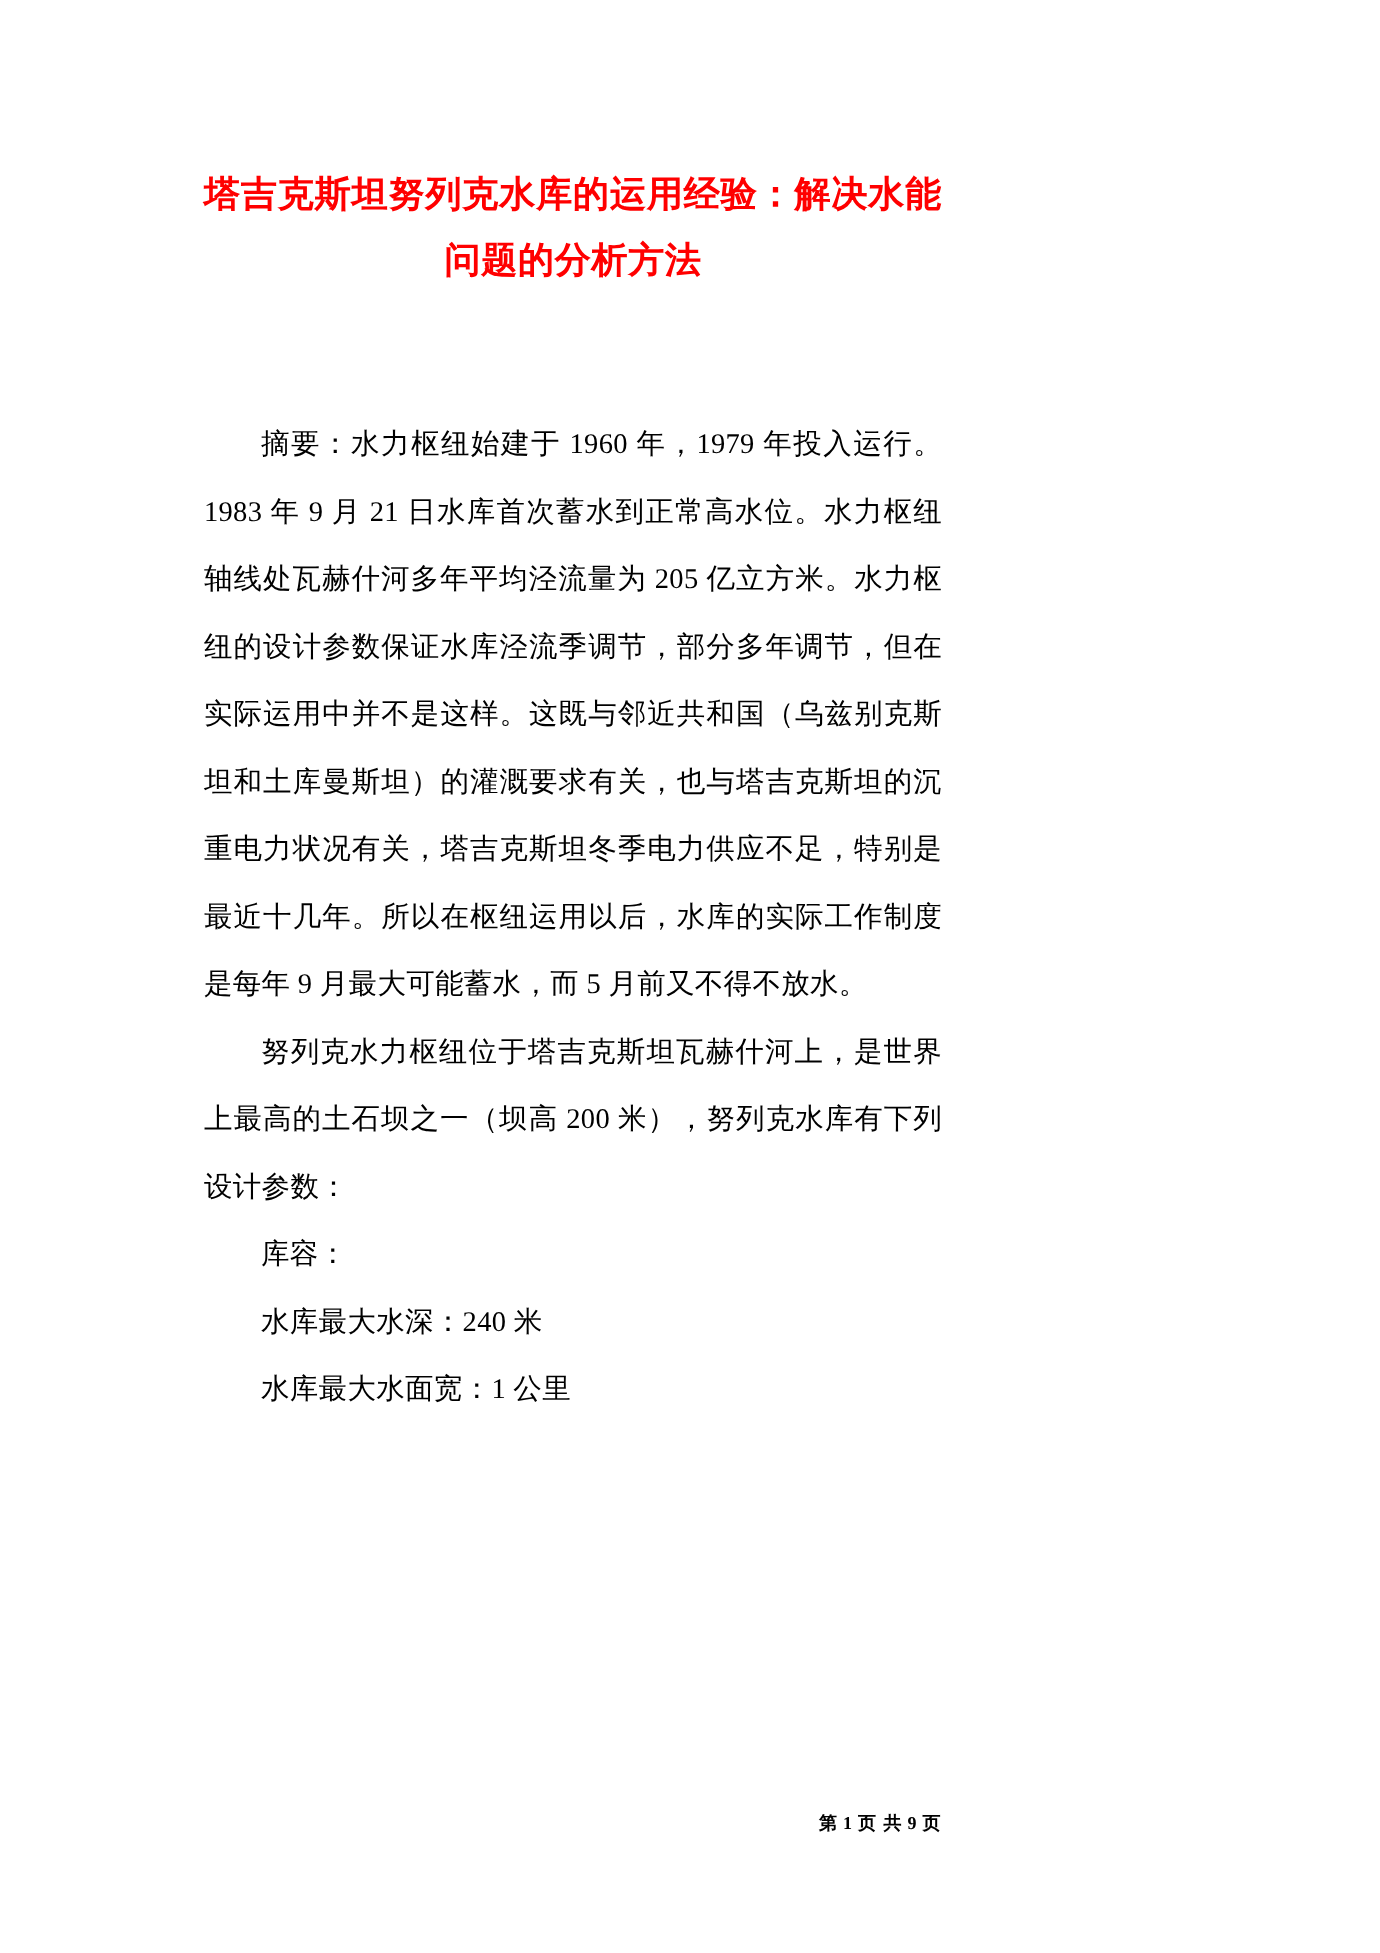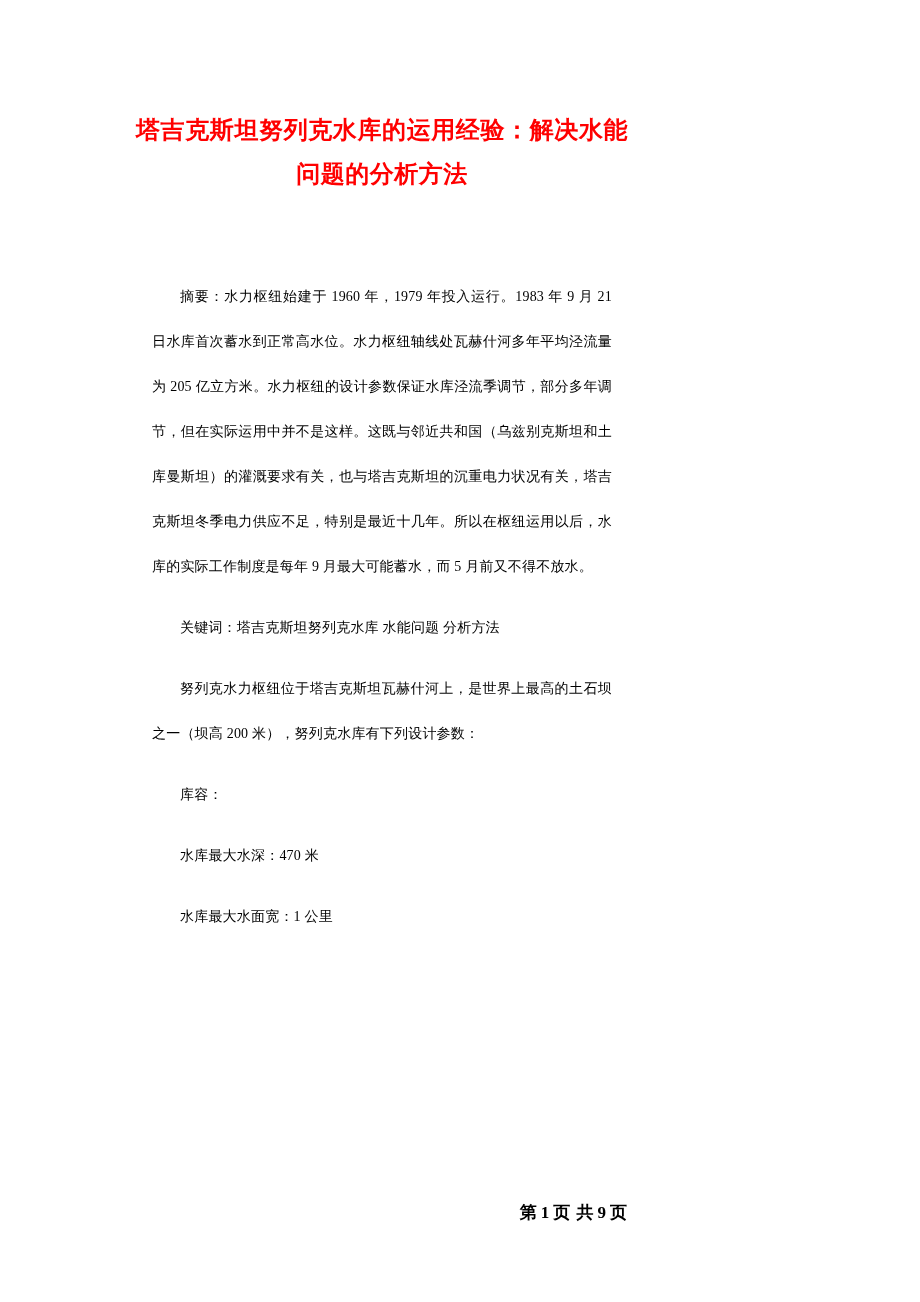--- a/index.html
+++ b/index.html
@@ -37,32 +37,32 @@
   }
   .title-inner {
     display: inline-block;
     text-align: left;
     max-width: 660px;
   }
   .body-block {
     margin-top: 78px;
   }
   p.para {
-    font-size: 14px;
+    font-size: 19px;
     line-height: 45px;
-    margin: 16px;
+    margin: 0;
     text-align: justify;
     text-indent: 2em;
     letter-spacing: 0.2px;
   }
   .footer {
     position: absolute;
     right: 136px;
     bottom: 78px;
-    font-size: 17px;
+    font-size: 12px;
     font-weight: bold;
     letter-spacing: 1px;
     font-family: "Liberation Serif", serif;
   }
   .footer span {
     display: inline-block;
   }
   .num {
     padding: 0 3px;
   }
@@ -73,24 +73,23 @@
 <div class="page">
 
   <div class="title-wrap">
     <div class="title-inner">
       <h1 class="doc-title">塔吉克斯坦努列克水库的运用经验：解决水能问题的分析方法</h1>
     </div>
   </div>
 
   <div class="body-block">
     <p class="para">摘要：水力枢纽始建于 1960 年，1979 年投入运行。1983 年 9 月 21 日水库首次蓄水到正常高水位。水力枢纽轴线处瓦赫什河多年平均泾流量为 205 亿立方米。水力枢纽的设计参数保证水库泾流季调节，部分多年调节，但在实际运用中并不是这样。这既与邻近共和国（乌兹别克斯坦和土库曼斯坦）的灌溉要求有关，也与塔吉克斯坦的沉重电力状况有关，塔吉克斯坦冬季电力供应不足，特别是最近十几年。所以在枢纽运用以后，水库的实际工作制度是每年 9 月最大可能蓄水，而 5 月前又不得不放水。</p>
-    <p class="para">关键词：塔吉克斯坦努列克水库 水能问题 分析方法</p>
     <p class="para">努列克水力枢纽位于塔吉克斯坦瓦赫什河上，是世界上最高的土石坝之一（坝高 200 米），努列克水库有下列设计参数：</p>
     <p class="para">库容：</p>
-    <p class="para">水库最大水深：470 米</p>
+    <p class="para">水库最大水深：240 米</p>
     <p class="para">水库最大水面宽：1 公里</p>
   </div>
 
   <div class="footer">
     <span>第</span><span class="num">1</span><span>页 共</span><span class="num">9</span><span>页</span>
   </div>
 
 </div>
 
 </body></html>

